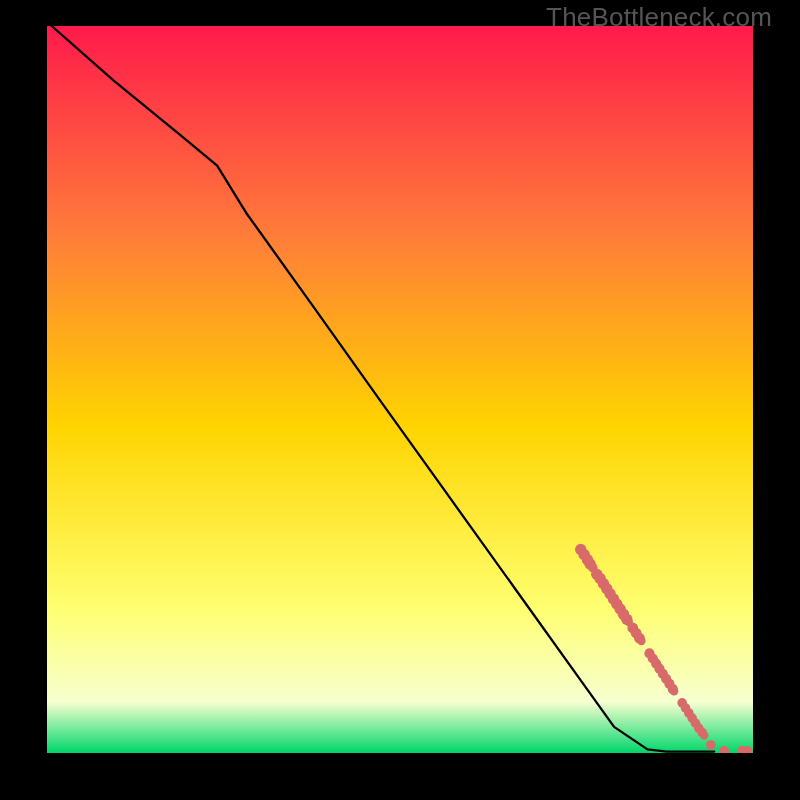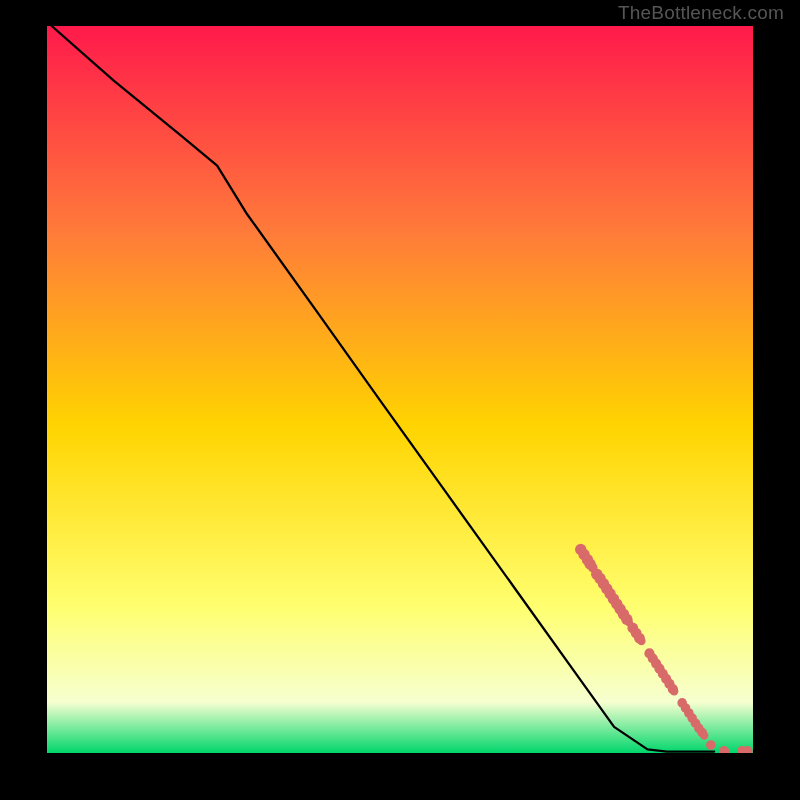--- a/index.html
+++ b/index.html
@@ -13,23 +13,23 @@
   }
   .frame {
     position: relative;
     width: 800px;
     height: 800px;
     background: #000;
   }
   .attribution {
     position: absolute;
     top: 2px;
-    right: 16px;
+    right: 28px;
     color: #555;
-    font-size: 19px;
+    font-size: 26px;
     font-weight: 500;
     letter-spacing: 0.2px;
     z-index: 5;
   }
   .plot {
     position: absolute;
     left: 47px;
     top: 26px;
     width: 706px;
     height: 727px;

